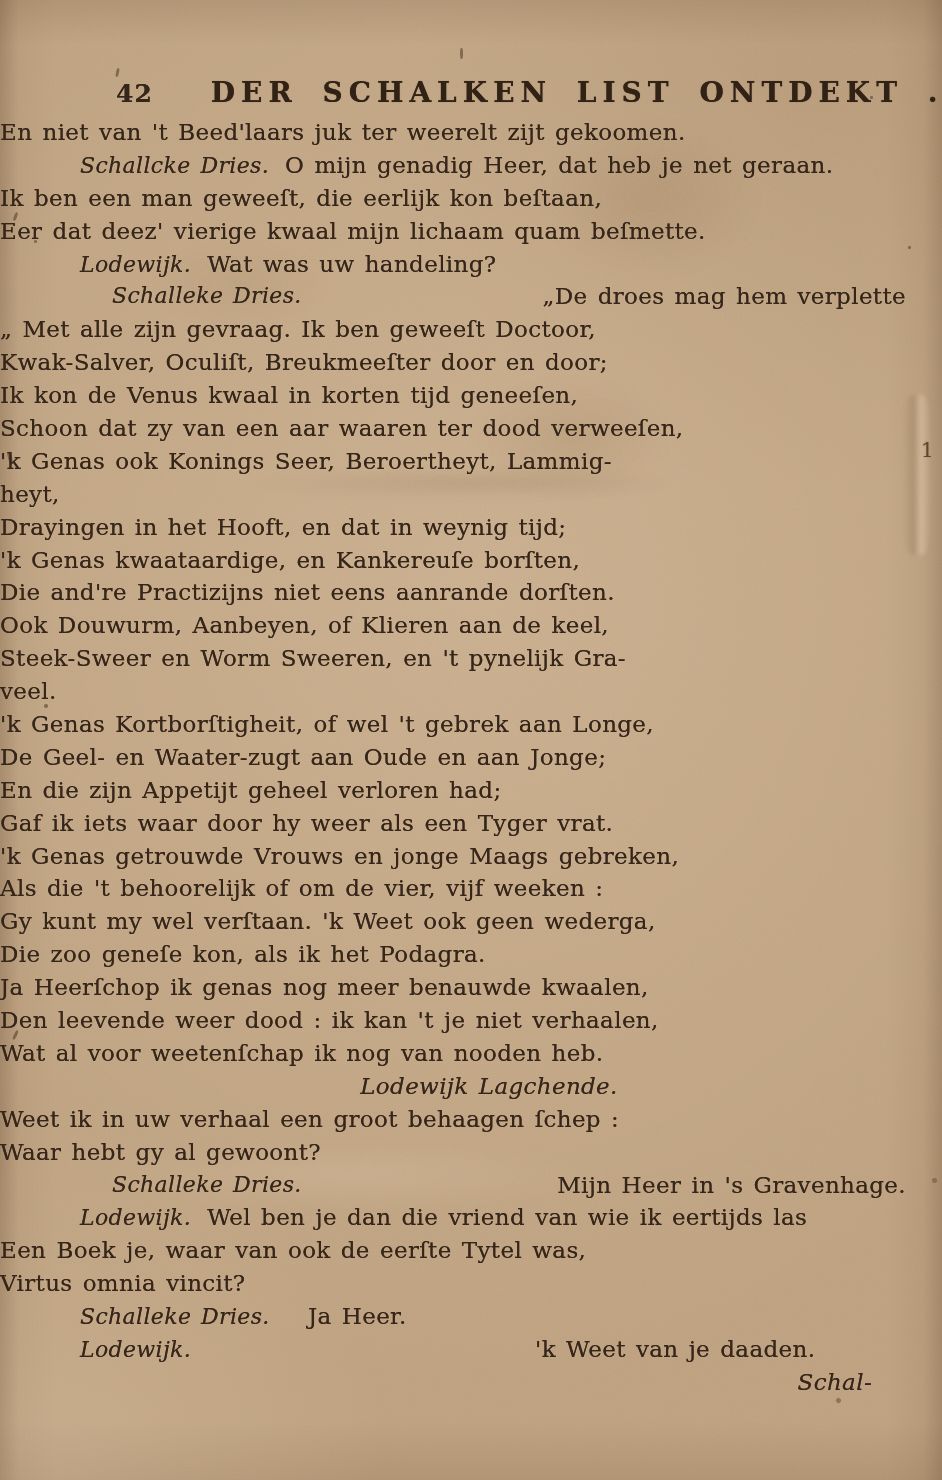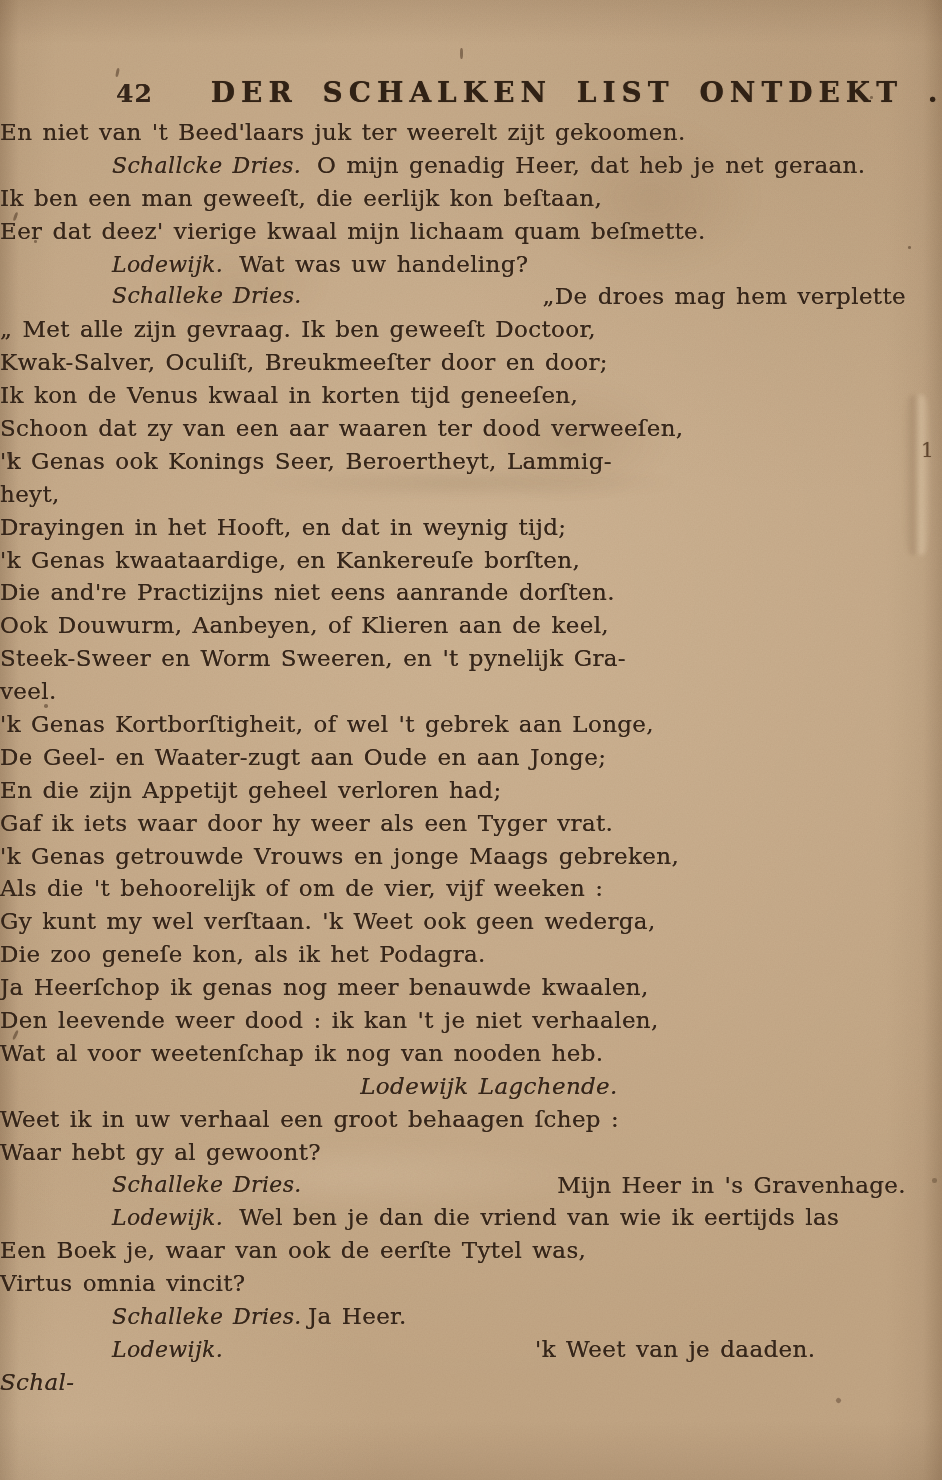--- a/index.html
+++ b/index.html
@@ -20,24 +20,24 @@
   .content{position:absolute;top:76px;left:0;width:942px;}
   .pagehead{display:flex;align-items:baseline;height:40px;padding-left:116px;white-space:nowrap;}
   .pageno{font-size:25px;font-weight:bold;letter-spacing:1px;text-shadow:0 0 0.6px rgba(47,33,21,0.8);}
   .title{font-size:28px;font-weight:bold;letter-spacing:6px;word-spacing:9px;margin-left:58px;
          color:#3122155;color:#312215;text-shadow:0 0 0.7px rgba(49,34,21,0.75);}
   .row{height:32.9px;line-height:32.9px;font-size:23px;white-space:nowrap;position:relative;
        letter-spacing:0.35px;word-spacing:2.5px;
        text-shadow:0 0 0.6px rgba(54,38,26,0.75);}
   .r-verse{}
   .r-verse2{}
-  .r-speech{padding-left:112px;}
+  .r-speech{padding-left:80px;}
   .r-split{padding-left:112px;padding-right:36px;display:flex;justify-content:space-between;}
   .r-center{text-align:center;padding-left:36px;}
-  .r-catch{padding-right:92px;}
+  .r-catch{text-align:right;padding-right:70px;}
   .ital{font-style:italic;}
   .speaker{font-style:italic;font-size:22px;margin-right:16px;}
   .abs{position:absolute;top:0;text-align:right;}
   .marginmark{position:absolute;left:921px;top:438px;font-size:20px;color:rgba(82,56,34,0.75);
               text-shadow:0 0 1px rgba(82,56,34,0.5);}
   .stain{position:absolute;border-radius:50%;pointer-events:none;}
   #st1{left:540px;top:118px;width:220px;height:160px;background:radial-gradient(closest-side,rgba(125,92,58,0.15),transparent);filter:blur(6px);}
   #st2{left:470px;top:378px;width:200px;height:120px;background:radial-gradient(closest-side,rgba(125,92,58,0.13),transparent);filter:blur(6px);}
   #st3{left:250px;top:468px;width:430px;height:30px;border-radius:40%;background:radial-gradient(closest-side,rgba(100,72,45,0.13),transparent);filter:blur(4px);}
   #st4{left:90px;top:1140px;width:520px;height:70px;background:radial-gradient(closest-side,rgba(236,217,188,0.20),transparent);filter:blur(6px);}

